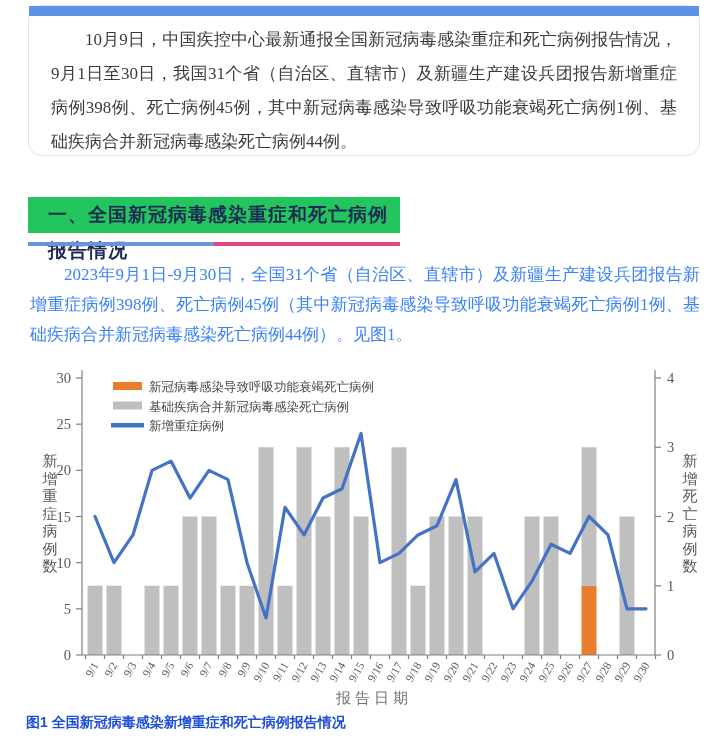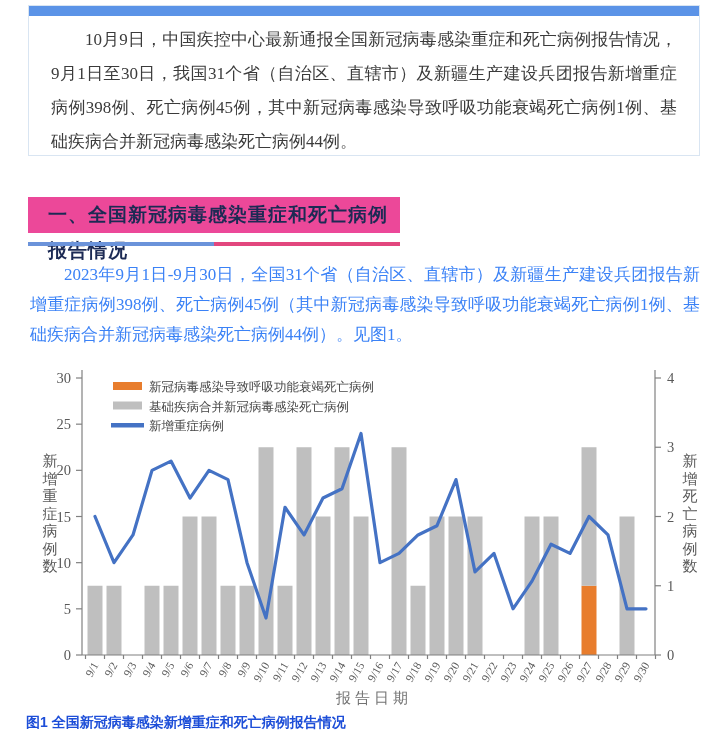--- a/index.html
+++ b/index.html
@@ -23,26 +23,26 @@
   .figure{position:absolute;left:36px;top:362px;margin:0;width:677px;height:348px;}
   .caption{position:absolute;left:26px;top:714px;font-size:14px;font-weight:700;color:#1d4ed8;
            font-family:"Liberation Sans","DejaVu Sans",sans-serif;}
   svg text{font-family:"Liberation Serif","DejaVu Serif",serif;}
 </style>
 </head>
 <body>
 
 <div class="page">
 
-  <section class="intro-box" style="border-color: rgb(217, 229, 242);">
+  <section class="intro-box" style="border-color: rgb(217, 229, 242); border-radius: 14px;">
     <div class="intro-topbar" style="background: rgb(91, 147, 231);"></div>
     <p class="intro-text">10月9日，中国疾控中心最新通报全国新冠病毒感染重症和死亡病例报告情况，9月1日至30日，我国31个省（自治区、直辖市）及新疆生产建设兵团报告新增重症病例398例、死亡病例45例，其中新冠病毒感染导致呼吸功能衰竭死亡病例1例、基础疾病合并新冠病毒感染死亡病例44例。</p>
   </section>
 
-  <h2 class="section-heading" style="background: #ec4899; color: rgb(28, 42, 84);">一、全国新冠病毒感染重症和死亡病例报告情况</h2>
+  <h2 class="section-heading" style="background: #22c55e; color: rgb(28, 42, 84);">一、全国新冠病毒感染重症和死亡病例报告情况</h2>
 
   <div class="heading-rule">
     <span class="rule-blue" style="background: rgb(107, 147, 218);"></span>
     <span class="rule-pink" style="background: rgb(226, 71, 126);"></span>
   </div>
 
   <p class="body-para">2023年9月1日-9月30日，全国31个省（自治区、直辖市）及新疆生产建设兵团报告新增重症病例398例、死亡病例45例（其中新冠病毒感染导致呼吸功能衰竭死亡病例1例、基础疾病合并新冠病毒感染死亡病例44例）。见图1。</p>
 
   <figure class="figure">
     <svg id="chart-svg" viewBox="0 0 677 348" width="677" height="348">

